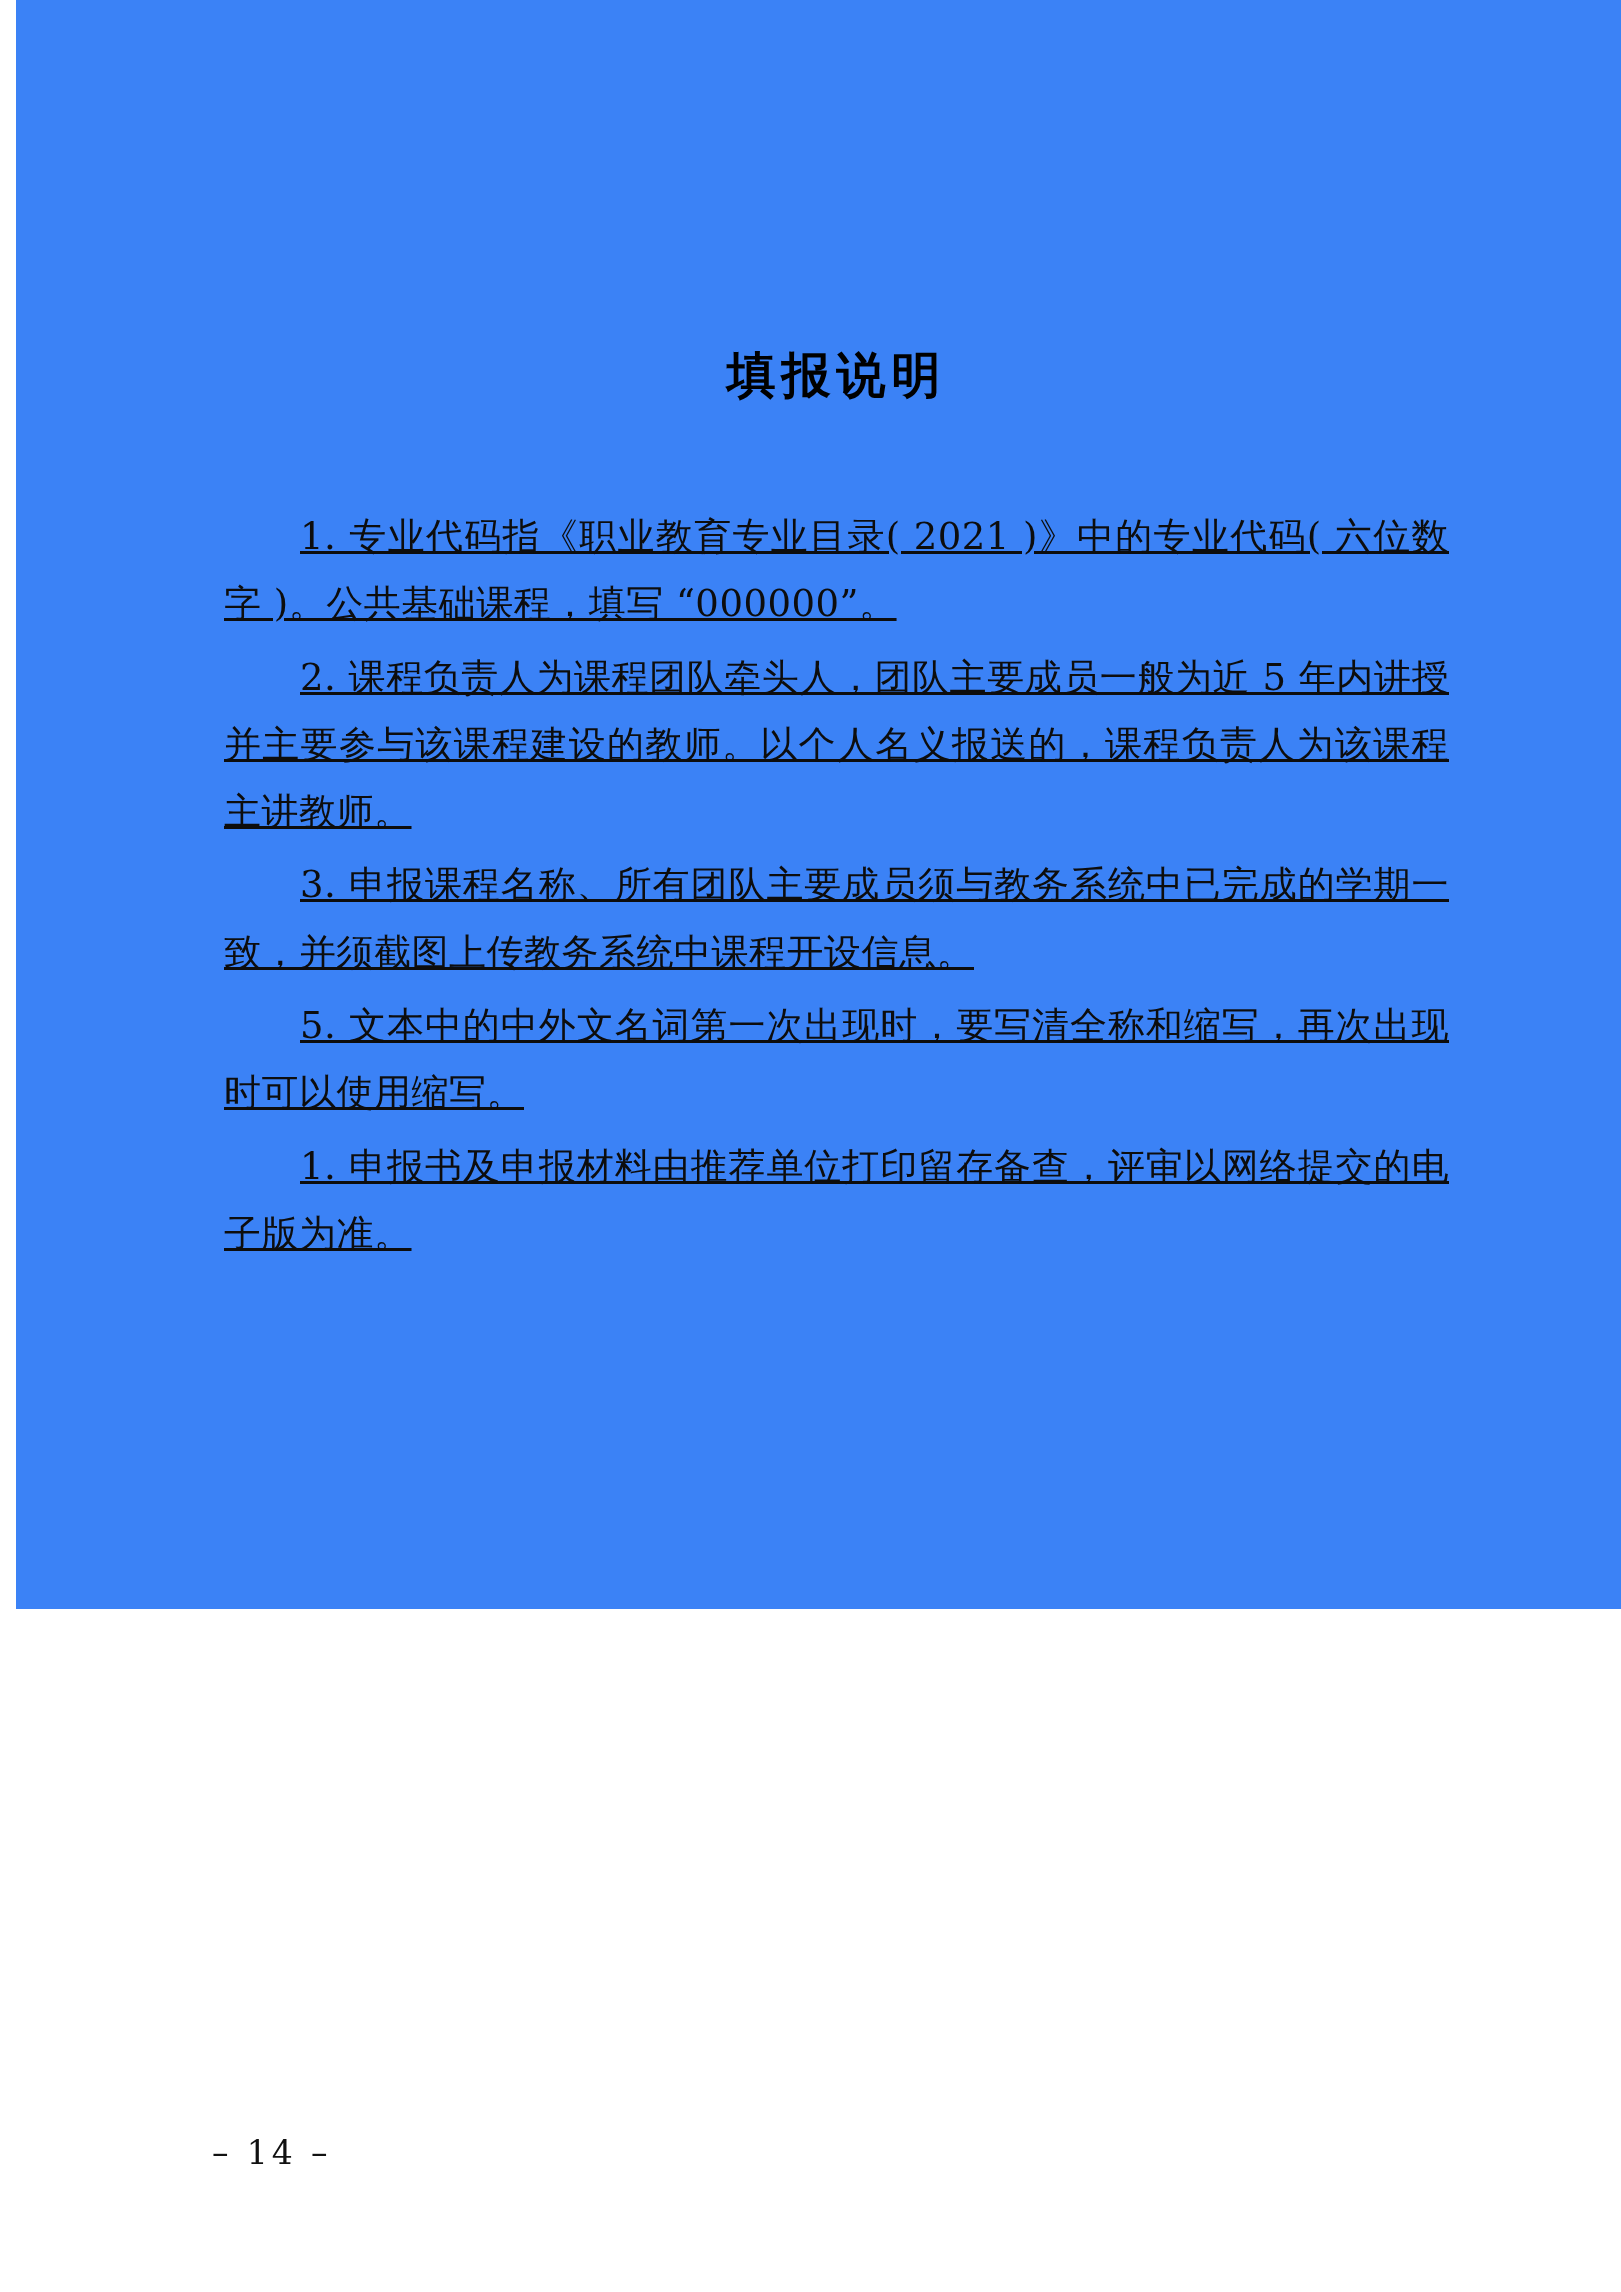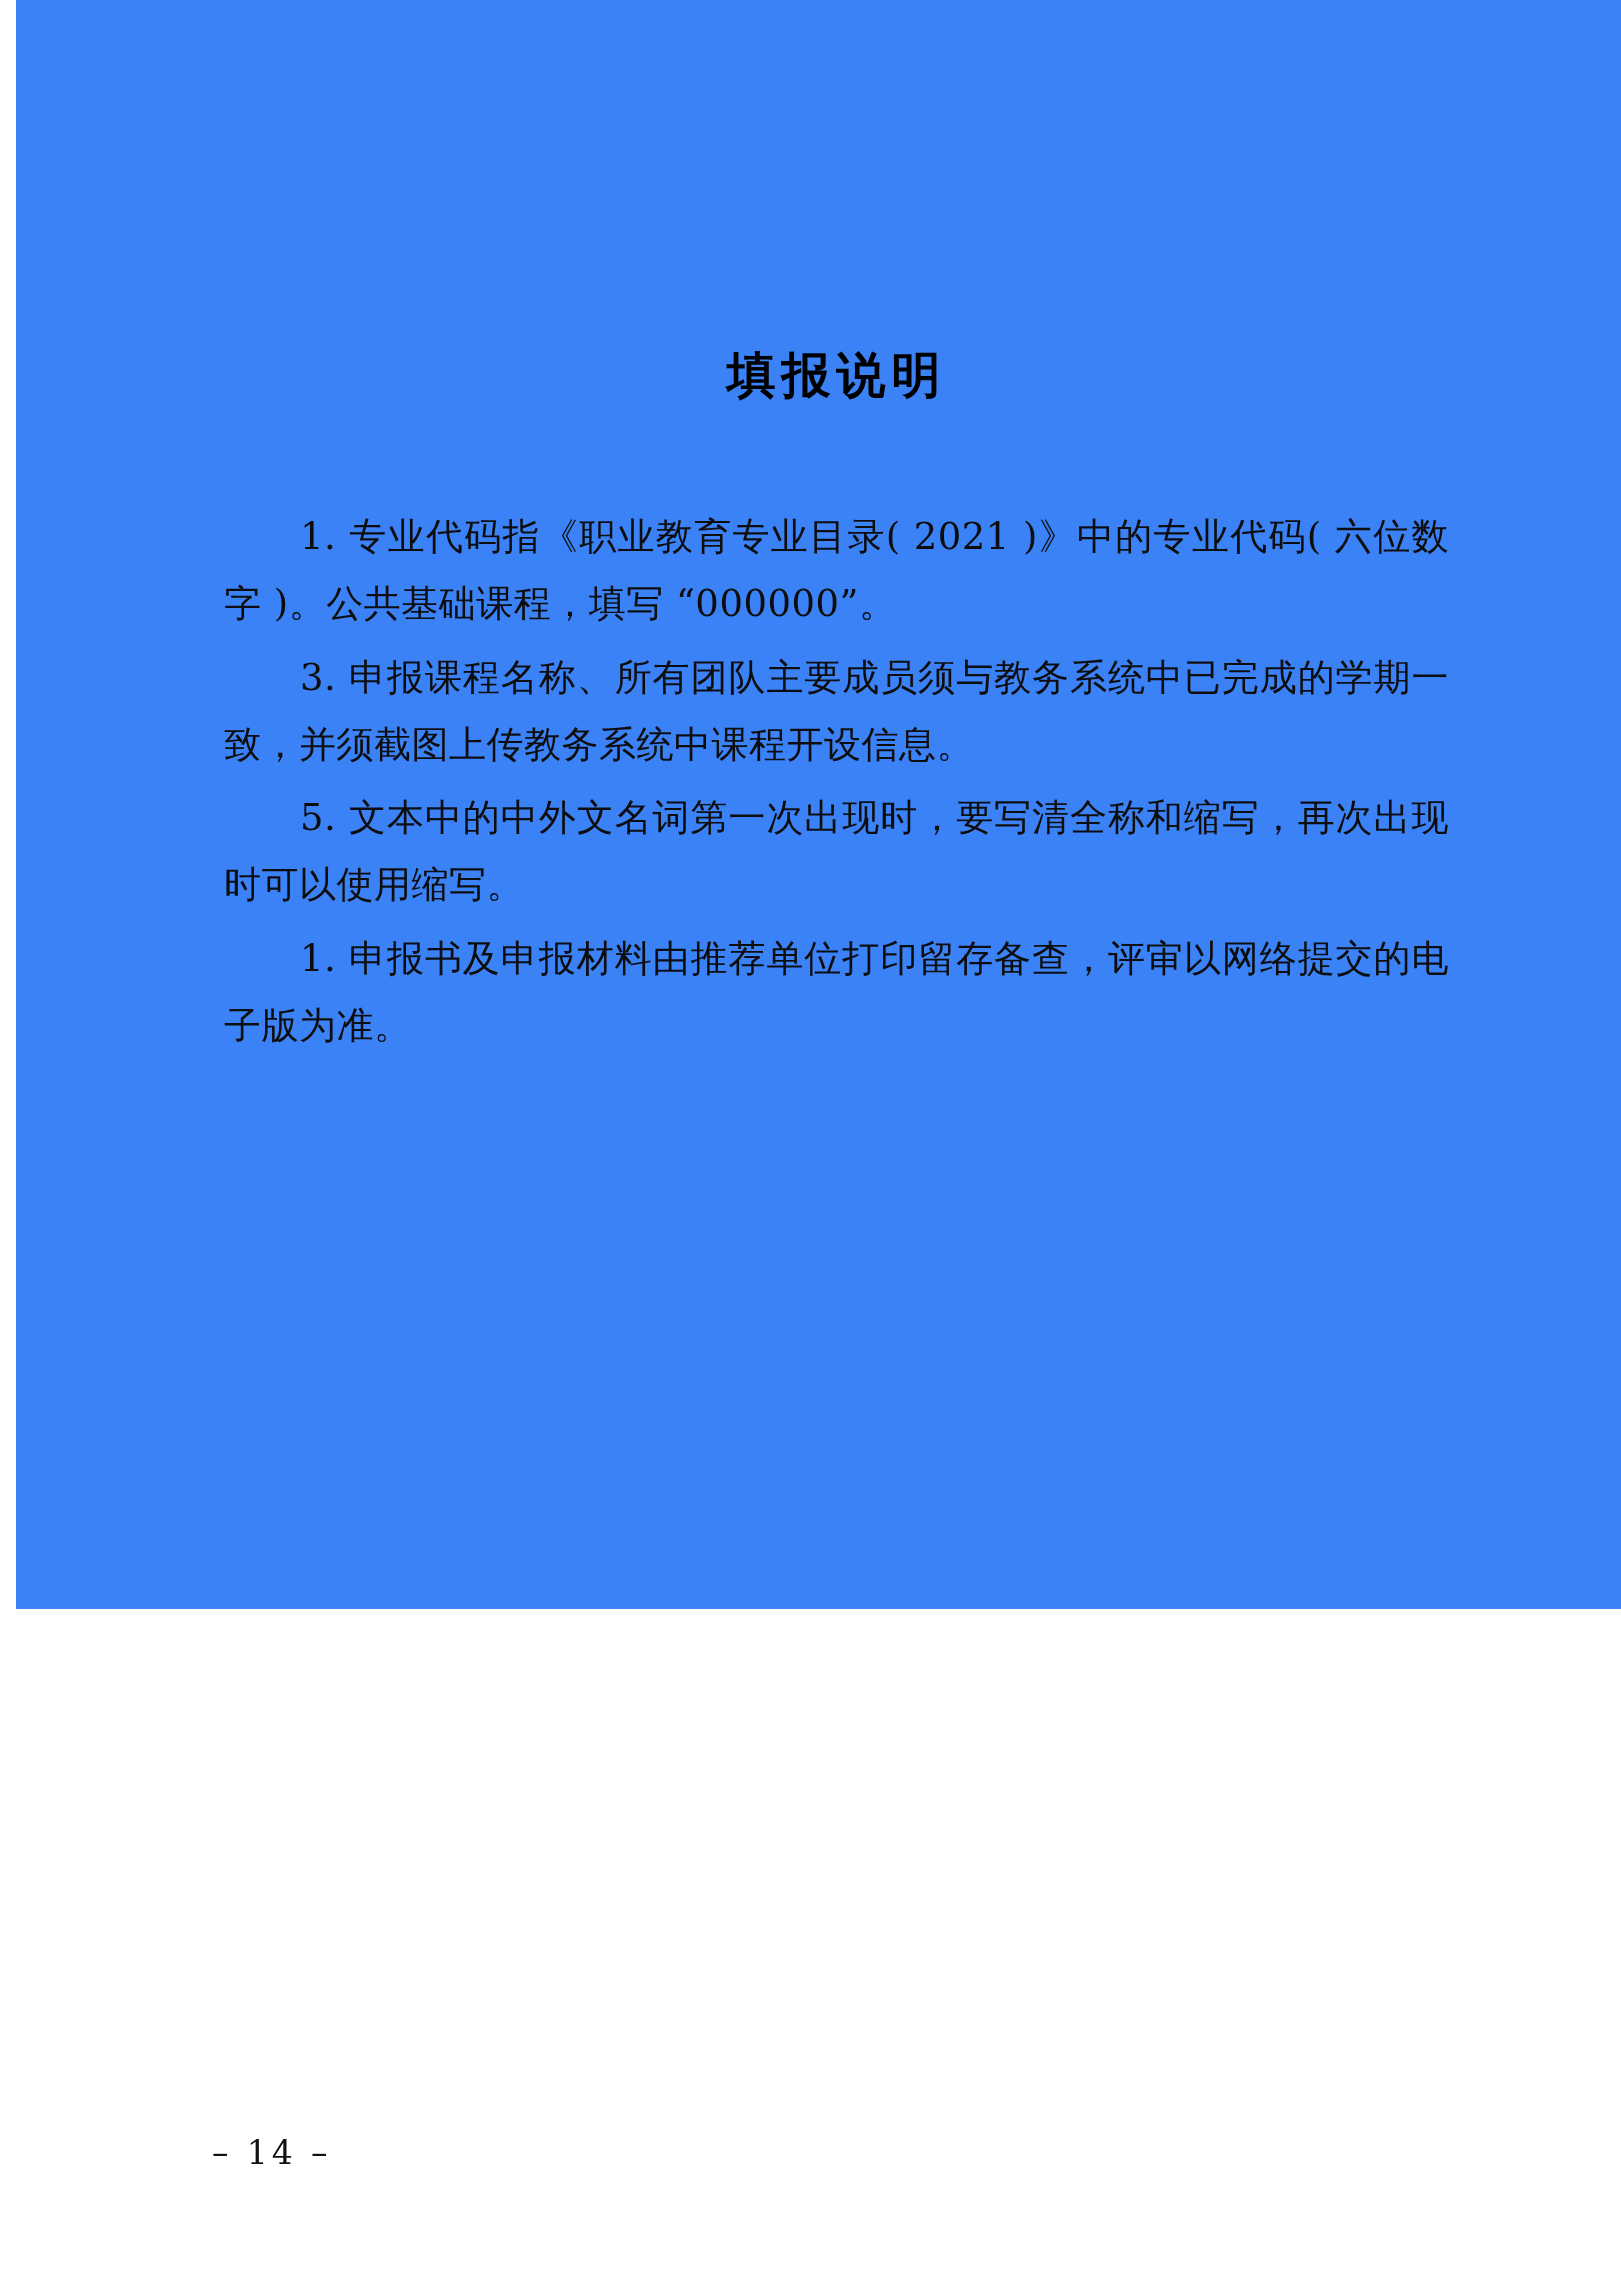--- a/index.html
+++ b/index.html
@@ -40,20 +40,21 @@
   }
   .para {
     font-size: 37px;
     line-height: 1.82;
     margin: 0 0 5.9px 0;
     text-align: justify;
     text-justify: inter-ideograph;
     text-indent: 76px;
     letter-spacing: 0.5px;
     color: #0d0d0d;
+    text-decoration: underline;
   }
   .page-number {
     position: absolute;
     left: 196px;
     top: 2125px;
     font-size: 33px;
     letter-spacing: 3.9px;
     color: #111111;
     font-family: "DejaVu Serif", "Liberation Serif", serif;
     margin-top: 8px;
@@ -63,20 +64,21 @@
 <body>
 
 <div class="page">
 
   <div class="content">
 
     <h1 class="doc-title">填报说明</h1>
 
     <p class="para">1. 专业代码指《职业教育专业目录( 2021 )》中的专业代码( 六位数字 )。公共基础课程，填写 “000000”。</p>
 
+    <p class="para">2. 课程负责人为课程团队牵头人，团队主要成员一般为近 5 年内讲授并主要参与该课程建设的教师。以个人名义报送的，课程负责人为该课程主讲教师。</p>
 
     <p class="para">3. 申报课程名称、所有团队主要成员须与教务系统中已完成的学期一致，并须截图上传教务系统中课程开设信息。</p>
 
 
     <p class="para">5. 文本中的中外文名词第一次出现时，要写清全称和缩写，再次出现时可以使用缩写。</p>
 
     <p class="para">1. 申报书及申报材料由推荐单位打印留存备查，评审以网络提交的电子版为准。</p>
 
   </div>
 

